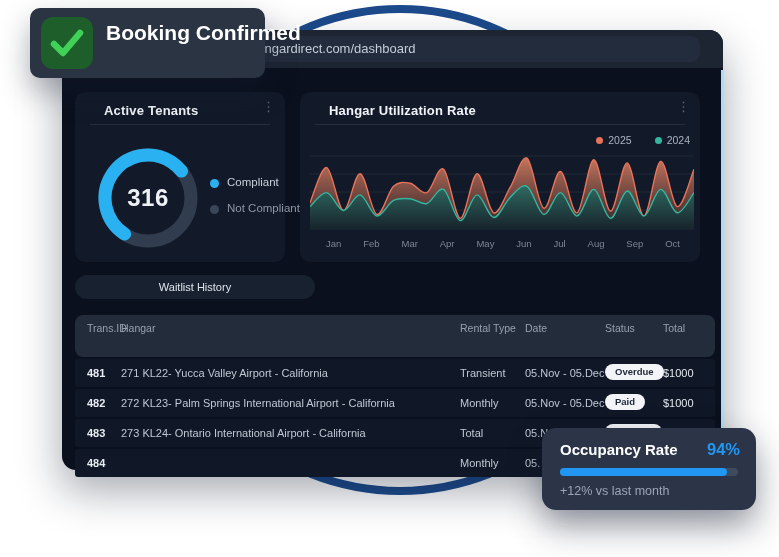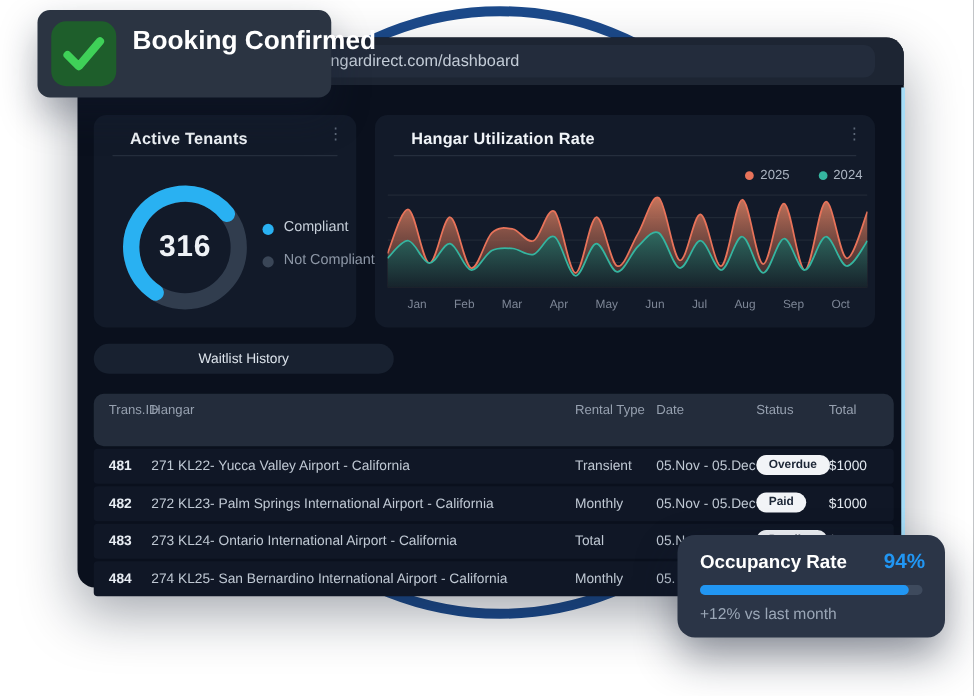--- a/index.html
+++ b/index.html
@@ -198,21 +198,20 @@
           <div class="trow">
             <span class="c-id">483</span>
             <span class="c-hangar">273 KL24- Ontario International Airport - California</span>
             <span class="c-type">Total</span>
             <span class="c-date">05.Nov - 05.Dec 2025</span>
             <span class="c-status pill">Pending</span>
             <span class="c-total">$2000</span>
           </div>
           <div class="trow">
             <span class="c-id">484</span>
-            <span class="c-hangar">274 KL25- San Bernardino International Airport - California</span>
             <span class="c-type">Monthly</span>
             <span class="c-date">05.</span>
           </div>
         </div>
     </div>
   </div>
 
   <div class="occ">
     <div class="occ-title">Occupancy Rate</div>
     <div class="occ-value" id="occ-value" style="color: rgb(33, 150, 243);">94%</div>

